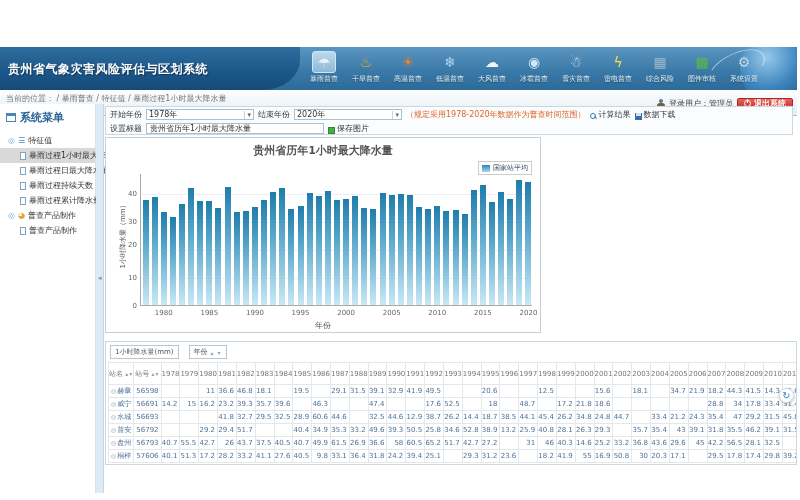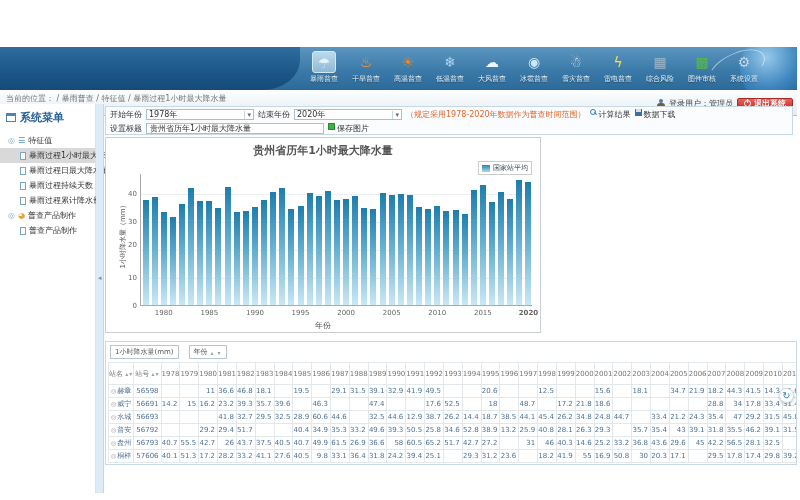--- a/index.html
+++ b/index.html
@@ -60,21 +60,21 @@
     background:#fafcfe; border:1px solid #c8d8e4; font-size:8px; color:#333; }
   .form-row { position:absolute; left:4px; display:flex; align-items:center; gap:4px; white-space:nowrap; }
   .form-row.r1 { top:2px; }
   .form-row.r2 { top:16px; }
   .select-box { width:108px; height:11px; background:#fff; border:1px solid #a9c0d0; display:flex; align-items:center;
     justify-content:space-between; padding:0 2px; cursor:pointer; }
   .select-box .caret { color:#667; font-size:7px; border-left:1px solid #c5d4de; padding-left:2px; }
   .text-input { width:178px; height:11px; background:#fff; border:1px solid #a9c0d0; display:flex; align-items:center;
     padding:0 3px; }
   .range-note { color:#e0662a; }
-  .toolbtn { display:flex; align-items:flex-start; gap:2px; cursor:pointer; color:#333; }
+  .toolbtn { display:flex; align-items:flex-end; gap:2px; cursor:pointer; color:#333; }
   .icon-magnifier { width:7px; height:7px; position:relative; }
   .icon-magnifier:before { content:""; position:absolute; left:0; top:0; width:4px; height:4px; border:1px solid #3a7ab0; border-radius:50%; }
   .icon-magnifier:after { content:""; position:absolute; left:4px; top:4px; width:3px; height:1px; background:#3a7ab0; transform:rotate(45deg); }
   .icon-disk { width:7px; height:7px; background:#3a6ea8; position:relative; }
   .icon-disk:before { content:""; position:absolute; left:1px; top:0; width:5px; height:3px; background:#cfe0ee; }
   .icon-image-save { width:7px; height:7px; background:#3faf46; border:1px solid #2c8a35; }
 
   
   .panel-chart { position:absolute; left:105px; top:137px; width:436px; height:196px; background:#fff; border:1px solid #c9ced2; }
   .chart-title { position:absolute; left:0; top:5px; width:100%; text-align:center; font-size:11px; font-weight:bold; color:#555; }
@@ -109,20 +109,21 @@
 </style>
 </head>
 <body>
 
 <div class="page">
 
   <div class="header">
     <div class="earth"></div>
     <div class="earth-arc"></div>
     <div class="title-tab"></div>
+    <div class="app-title">贵州省气象灾害风险评估与区划系统</div>
     <div class="nav" id="nav">
         <div class="nav-item active">
           <span class="nicon" style="color:#e8f2fa">☂</span>
           <span class="nlabel">暴雨普查</span>
         </div>
         <div class="nav-item">
           <span class="nicon" style="color:#f0a030">♨</span>
           <span class="nlabel">干旱普查</span>
         </div>
         <div class="nav-item">
@@ -313,21 +314,21 @@
         <div class="bar" title="2012: 33.9" style="left: 311.512px; height: 95.2085px;"></div>
         <div class="bar" title="2013: 32.4" style="left: 320.628px; height: 90.9957px;"></div>
         <div class="bar" title="2014: 41.1" style="left: 329.744px; height: 115.43px;"></div>
         <div class="bar" title="2015: 42.6" style="left: 338.86px; height: 119.643px;"></div>
         <div class="xtick-label" style="left: 341.86px; top: 135px;">2015</div>
         <div class="bar" title="2016: 36.7" style="left: 347.977px; height: 103.072px;"></div>
         <div class="bar" title="2017: 40.2" style="left: 357.093px; height: 112.902px;"></div>
         <div class="bar" title="2018: 37.6" style="left: 366.209px; height: 105.6px;"></div>
         <div class="bar" title="2019: 44.6" style="left: 375.326px; height: 125.26px;"></div>
         <div class="bar" title="2020: 43.7" style="left: 384.442px; height: 122.732px;"></div>
-        <div class="xtick-label" style="left: 387.442px; top: 135px; font-weight: bold;">2020</div>
+        <div class="xtick-label" style="left: 387.442px; top: 135px;">2020</div>
       </div>
     <div class="xlabel">年份</div>
     <div class="ylabel">1小时降水量（mm）</div>
   </div>
 
   <div class="panel-table">
     <div class="tbl-toolbar">
       <div class="chip">
         <span>1小时降水量(mm)</span>
       </div>

